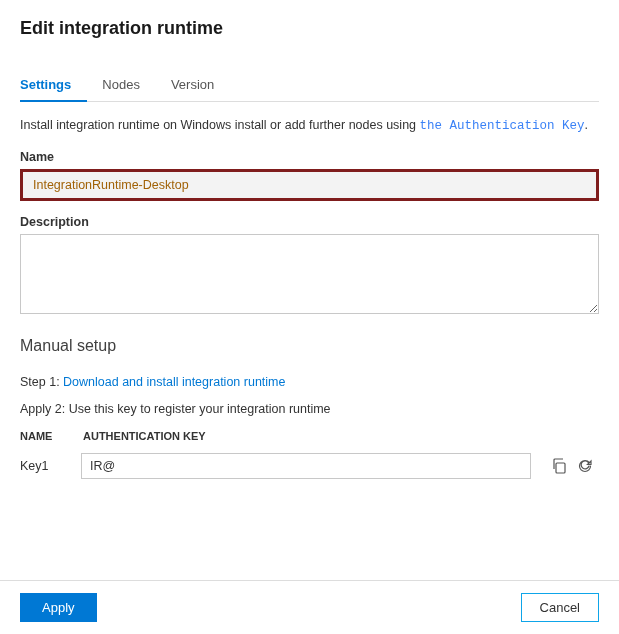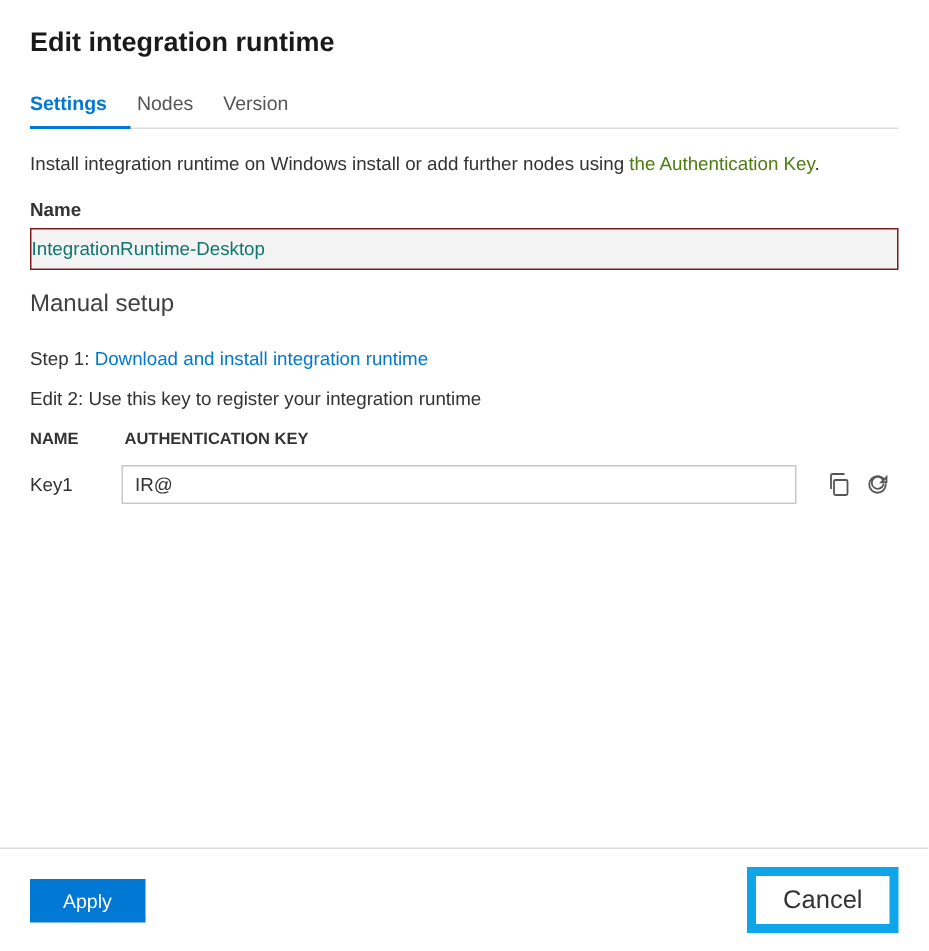--- a/index.html
+++ b/index.html
@@ -16,25 +16,25 @@
     }
     .main-content {
       flex: 1;
       padding: 18px 20px 10px 20px;
       overflow-y: auto;
     }
     .page-title {
       font-size: 18px;
       font-weight: 600;
       color: #1a1a1a;
-      margin-bottom: 14px;
+      margin-bottom: 30px;
     }
     .tabs {
       display: flex;
-      gap: 0;
+      gap: 11px;
       border-bottom: 1px solid #ddd;
       margin-bottom: 14px;
     }
     .tab {
       padding: 8px 16px 8px 4px;
       font-size: 13px;
       cursor: pointer;
       color: #555;
       border-bottom: 2px solid transparent;
       margin-bottom: -1px;
@@ -47,36 +47,37 @@
     .tab:first-child {
       padding-left: 0;
     }
     .info-text {
       font-size: 12.5px;
       color: #333;
       margin-bottom: 14px;
       line-height: 1.5;
     }
     .info-text a {
-      color: #4d7c0f;
+      color: #3b82f6;
       text-decoration: none;
+      font-family: Liberation Mono, monospace;
     }
     .field-label {
       font-size: 12.5px;
       font-weight: 600;
       color: #333;
       margin-bottom: 5px;
     }
     .field-input-readonly {
       width: 100%;
-      padding: 6px 0;
+      padding: 6px 10px;
       background: #f3f3f3;
-      border: 1px solid #7f1d1d;
-      font-size: 12.5px;
-      color: #0f766e;
+      border: 3px solid #7f1d1d;
+      font-size: 12.5px;
+      color: #a16207;
       margin-bottom: 14px;
     }
     .field-textarea {
       width: 100%;
       height: 80px;
       padding: 6px 10px;
       border: 1px solid #c8c8c8;
       font-size: 12.5px;
       resize: vertical;
       outline: none;
@@ -165,23 +166,23 @@
       color: #fff;
       border: none;
       padding: 7px 22px;
       font-size: 13px;
       cursor: pointer;
       font-family: inherit;
     }
     .btn-cancel {
       background: #fff;
       color: #333;
-      border: 6px solid #0ea5e9;
+      border: 1px solid #0ea5e9;
       padding: 6px 18px;
-      font-size: 17px;
+      font-size: 13px;
       cursor: pointer;
       font-family: inherit;
       margin-left: auto;
     }
     .key-row td:last-child {
       width: 55px;
     }
   </style>
 </head>
 <body>
@@ -197,29 +198,33 @@
 
   <p class="info-text">
     <span>Install integration runtime on Windows install or add further nodes using </span><a href="#">the Authentication Key</a><span>.</span>
   </p>
 
   <div>
     <div class="field-label">Name</div>
     <div class="field-input-readonly">IntegrationRuntime-Desktop</div>
   </div>
 
+  <div>
+    <div class="field-label">Description</div>
+    <textarea class="field-textarea" style=""></textarea>
+  </div>
 
   <div class="section-title">Manual setup</div>
 
   <p class="step-text">
     <span>Step 1: </span><a href="#">Download and install integration runtime</a>
   </p>
 
   <p class="step-text">
-    <span>Edit 2: </span><span>Use this key to register your integration runtime</span>
+    <span>Apply 2: </span><span>Use this key to register your integration runtime</span>
   </p>
 
   <table class="keys-table">
     <thead>
       <tr>
         <th>NAME</th>
         <th>AUTHENTICATION KEY</th>
         <th style="width:55px;"></th>
       </tr>
     </thead>

